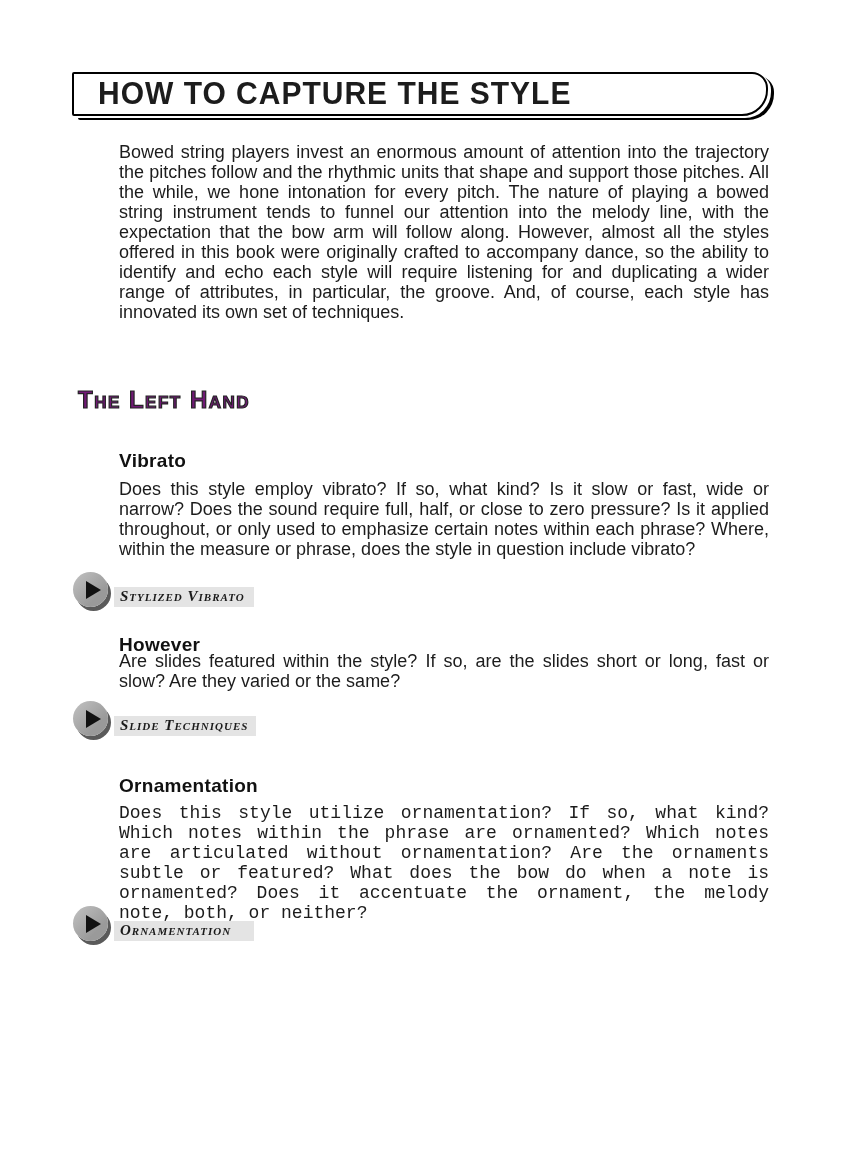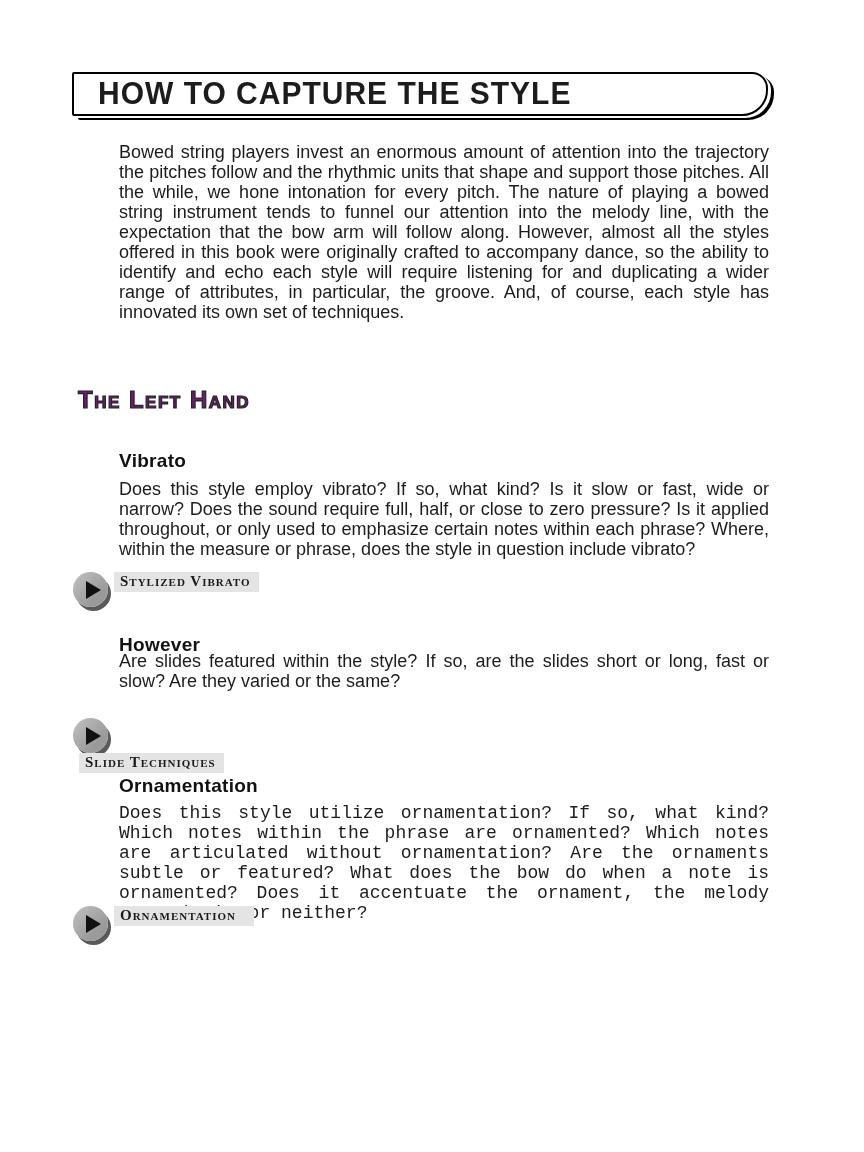--- a/index.html
+++ b/index.html
@@ -60,21 +60,22 @@
     left: 119px;
     font-size: 19px;
     font-weight: bold;
     letter-spacing: 0.3px;
     color: #111111;
   }
   .track-row {
     position: absolute;
     left: 73px;
     display: flex;
-    align-items: flex-start;
+    align-items: flex-end;
+    font-style: italic;
   }
   .play-badge {
     width: 35px;
     height: 35px;
     border-radius: 50%;
     background: linear-gradient(135deg, #c2c2c2 0%, #9a9a9a 70%);
     box-shadow: 3px 4px 0 #5a5a5a;
     display: flex;
     align-items: center;
     justify-content: center;
@@ -138,21 +139,21 @@
   <p class="copy" style="top:479px;">Does this style employ vibrato? If so, what kind? Is it slow or fast, wide or narrow? Does the sound require full, half, or close to zero pressure? Is it applied throughout, or only used to emphasize certain notes within each phrase? Where, within the measure or phrase, does the style in question include vibrato?</p>
   <div class="track-row" style="top:572px;">
     <div class="play-badge">
       <div class="play-tri"></div>
     </div>
     <div class="track-label">Stylized Vibrato</div>
   </div>
 
   <div class="sub-title" style="top:634px;">However</div>
   <p class="copy" style="top:651px;">Are slides featured within the style? If so, are the slides short or long, fast or slow? Are they varied or the same?</p>
-  <div class="track-row" style="top:718px;flex-direction:column;">
+  <div class="track-row" style="top:701px;">
     <div class="play-badge">
       <div class="play-tri"></div>
     </div>
     <div class="track-label">Slide Techniques</div>
   </div>
 
   <div class="sub-title" style="top:775px;">Ornamentation</div>
   <p class="copy" style="top:803px;font-family:Liberation Mono, monospace;">Does this style utilize ornamentation? If so, what kind? Which notes within the phrase are ornamented? Which notes are articulated without ornamentation? Are the ornaments subtle or featured? What does the bow do when a note is ornamented? Does it accentuate the ornament, the melody note, both, or neither?</p>
   <div class="track-row" style="top:906px;">
     <div class="play-badge">

